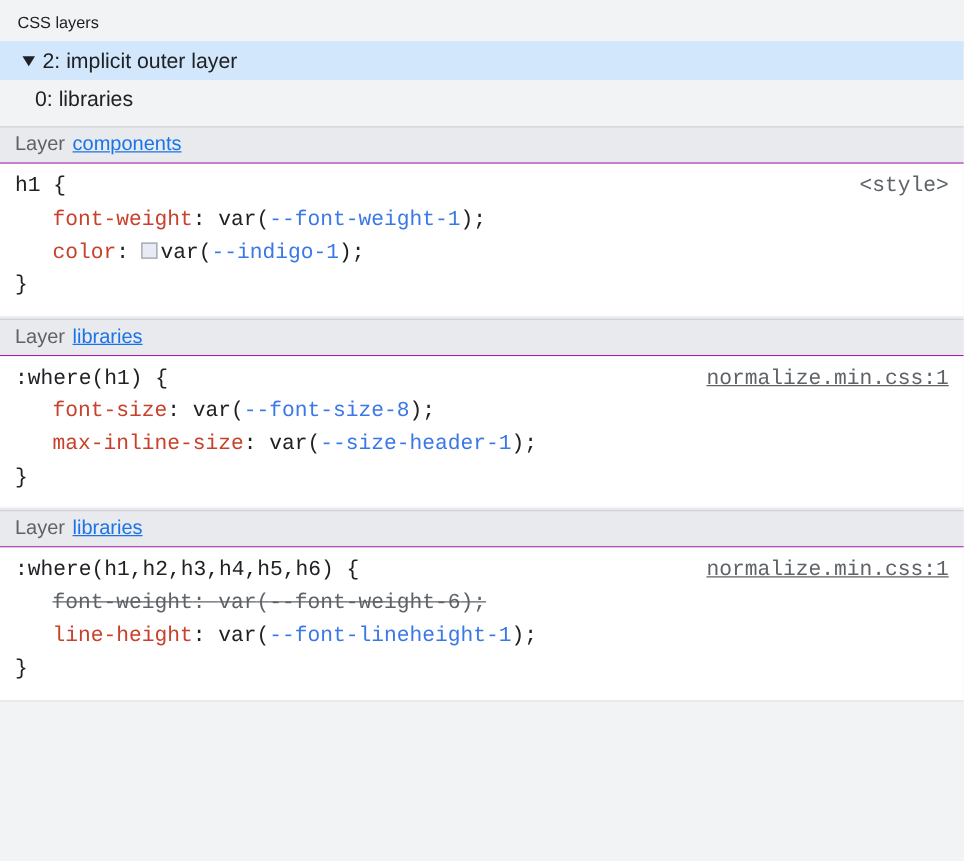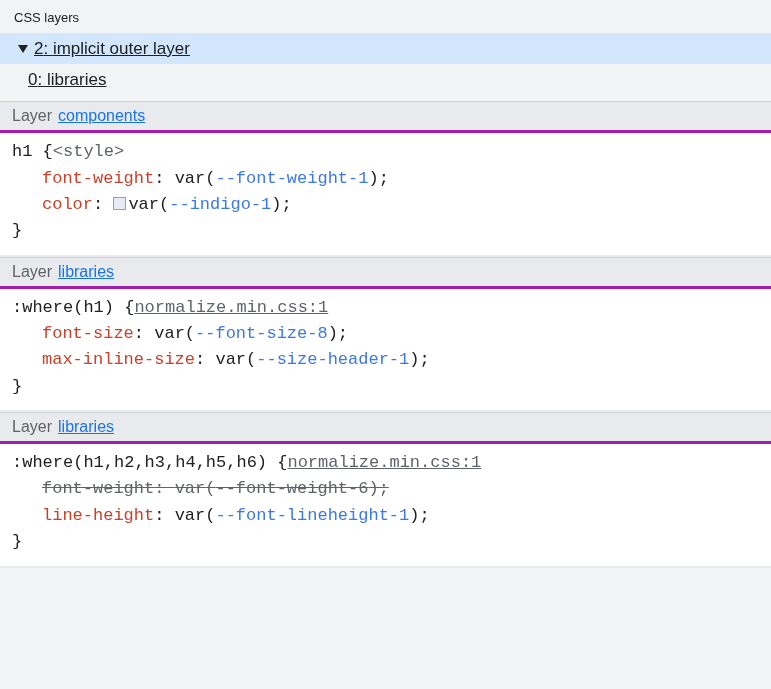--- a/index.html
+++ b/index.html
@@ -9,60 +9,60 @@
     background: #f1f3f4;
     color: #202124;
     width: 771px;
   }
   .mono { font-family: Menlo, Consolas, "Courier New", monospace; }
   .panel-title {
     font-weight: 400;
     font-size: 13px;
     padding: 10px 14px 8px 14px;
   }
-  .tree { padding-bottom: 6px; text-decoration: underline; }
+  .tree { padding-bottom: 6px; }
   .tree-row {
     display: flex;
     align-items: center;
     gap: 6px;
     padding: 2px 0 2px 18px;
     font-size: 17px;
     line-height: 1.6;
   }
   .tree-row.selected { background: #d2e7fb; }
   .tree-row.child { padding-left: 28px; }
   .disclosure {
     width: 0; height: 0;
     border-left: 5px solid transparent;
     border-right: 5px solid transparent;
     border-top: 8px solid #202124;
     display: inline-block;
   }
   .layer-header {
     background: #e8eaed;
     border-top: 1px solid #cfd2d6;
-    border-bottom: 3px solid #a21caf;
+    border-bottom: 1px solid #a21caf;
     padding: 5px 12px;
     font-size: 16px;
     color: #5f6368;
     display: flex;
     align-items: baseline;
     gap: 6px;
   }
   .layer-header a { color: #1a73e8; text-decoration: underline; cursor: pointer; }
   .rule-block {
     background: #ffffff;
     padding: 6px 12px 10px 12px;
     font-size: 17px;
     line-height: 1.55;
     border-bottom: 2px solid #e8eaed;
   }
   .rule-top {
     display: flex;
-    justify-content: flex-start;
+    justify-content: space-between;
     align-items: baseline;
   }
   .source-link { color: #5f6368; text-decoration: underline; cursor: pointer; }
   .source-inline { color: #5f6368; }
   .decl { padding-left: 30px; }
   .prop { color: #c8412b; }
   .punct { color: #202124; }
   .fn { color: #202124; }
   .var { color: #3b78e7; margin-top: 40px; }
   .strike { text-decoration: line-through; color: #5f6368; }

